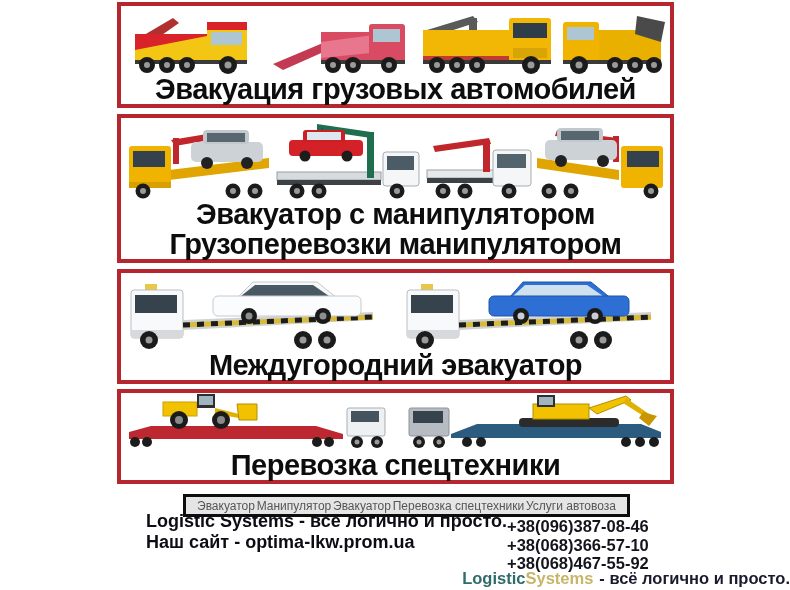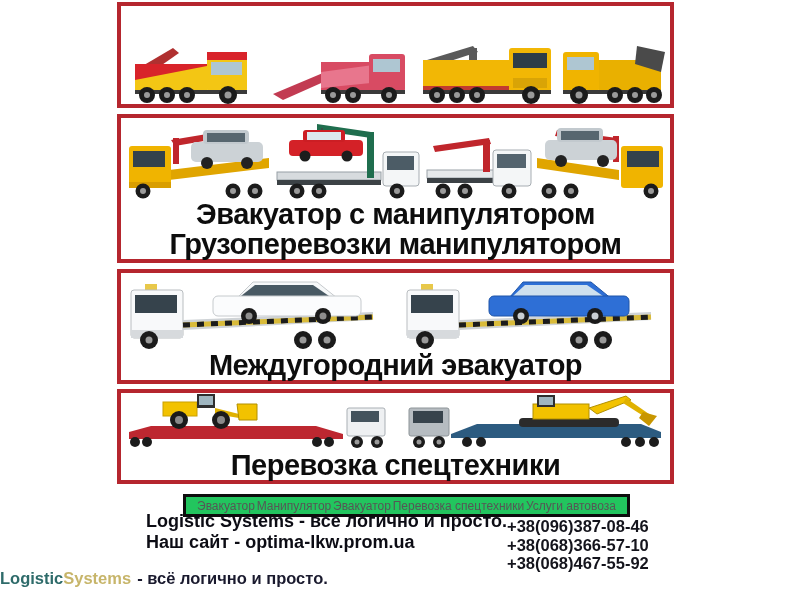--- a/index.html
+++ b/index.html
@@ -8,29 +8,29 @@
   .panel{position:absolute;left:117px;width:549px;border:4px solid #b5262e;background:#fff;
          display:flex;flex-direction:column;justify-content:flex-end;box-sizing:content-box;}
   .panel svg{display:block;}
   .caption{font-weight:700;font-size:29px;line-height:30px;color:#0d0d0d;text-align:center;
            letter-spacing:-0.5px;white-space:nowrap;}
   .p1{top:2px;height:98px;}
   .p2{top:114px;height:141px;}
   .p3{top:269px;height:107px;}
   .p4{top:389px;height:87px;}
   .menubar{position:absolute;left:183px;top:494px;width:419px;height:15px;
-           border:3px solid #0d0d0d;background:#22c55e;display:flex;align-items:center;
+           border:3px solid #0d0d0d;background:#e5e5e5;display:flex;align-items:center;
            justify-content:space-between;padding:1px 11px;}
   .menubar span{font-size:12px;color:#565656;white-space:nowrap;}
   .contact-left{position:absolute;left:146px;top:511px;font-weight:700;font-size:18px;
                 line-height:21px;color:#0c0c14;white-space:nowrap;}
   .contact-left .ph1{margin-right:16px;}
   .contact-right{position:absolute;left:487px;top:517px;font-weight:700;font-size:16.5px;
                  line-height:18.5px;color:#14141c;white-space:nowrap;margin-left:20px;}
-  .footer-logo{position:absolute;left:0;top:569px;width:100%;text-align:left;
+  .footer-logo{position:absolute;left:0;top:569px;width:100%;text-align:right;
                font-weight:700;font-size:16.5px;white-space:nowrap;}
   .footer-logo .teal{color:#2e6b6a;}
   .footer-logo .gold{color:#c7b56a;}
   .footer-logo .dark{color:#1a1a2e;margin-left:6px;}
 </style>
 </head>
 <body>
 
 <div class="canvas">
 
@@ -94,20 +94,21 @@
         <circle cx="458" cy="57" r="9" fill="#1b1b1b"></circle>
           <circle cx="458" cy="57" r="3.5" fill="#9a9a9a"></circle>
         <circle cx="494" cy="57" r="8" fill="#1b1b1b"></circle>
           <circle cx="494" cy="57" r="3" fill="#9a9a9a"></circle>
         <circle cx="514" cy="57" r="8" fill="#1b1b1b"></circle>
           <circle cx="514" cy="57" r="3" fill="#9a9a9a"></circle>
         <circle cx="533" cy="57" r="8" fill="#1b1b1b"></circle>
           <circle cx="533" cy="57" r="3" fill="#9a9a9a"></circle>
       </g>
     </svg>
+    <div class="caption">Эвакуация грузовых автомобилей</div>
   </div>
 
   <div class="panel p3">
     <svg width="549" height="76" viewBox="0 0 549 76">
       <g>
         <rect x="24" y="10" width="12" height="6" fill="#e8c84a"></rect>
         <rect x="10" y="16" width="52" height="48" rx="3" fill="#f8f9fa" stroke="#b9bdc0"></rect>
         <rect x="14" y="21" width="42" height="18" fill="#36434c"></rect>
         <rect x="10" y="56" width="52" height="8" fill="#d7dadd"></rect>
         <polygon points="62,46 252,38 252,46 62,56" fill="#cfd3d6"></polygon>

